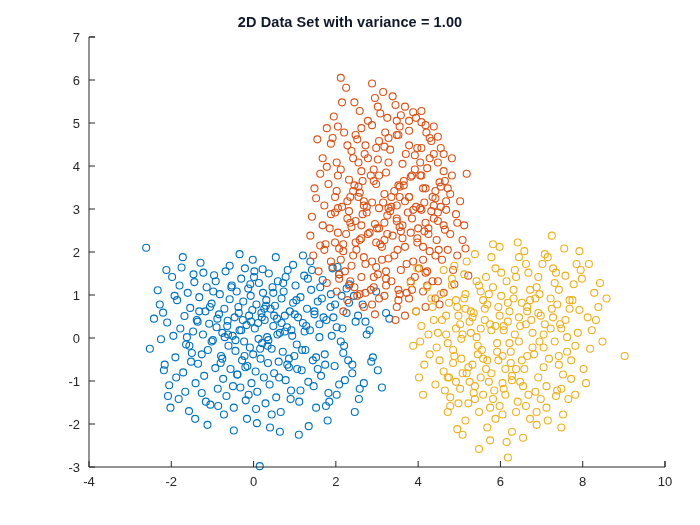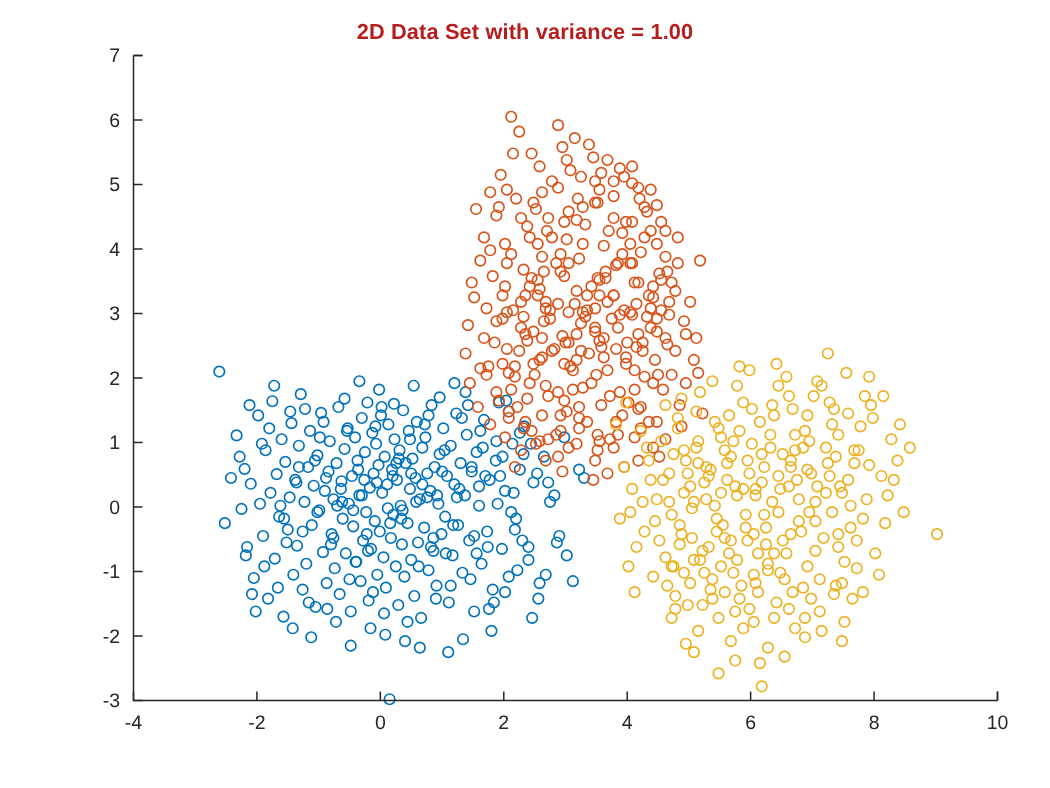--- a/index.html
+++ b/index.html
@@ -22,21 +22,21 @@
   }
   #chart-title {
     position: absolute;
     left: 0;
     top: 14px;
     width: 700px;
     text-align: center;
     font-family: "Liberation Sans", sans-serif;
     font-size: 14.5px;
     font-weight: bold;
-    color: #b91c1c;
+    color: #0f172a;
     letter-spacing: 0.1px;
   }
   #plot-svg {
     position: absolute;
     left: 0;
     top: 0;
   }
   .tick-label {
     font-family: "Liberation Sans", sans-serif;
     font-size: 13px;

